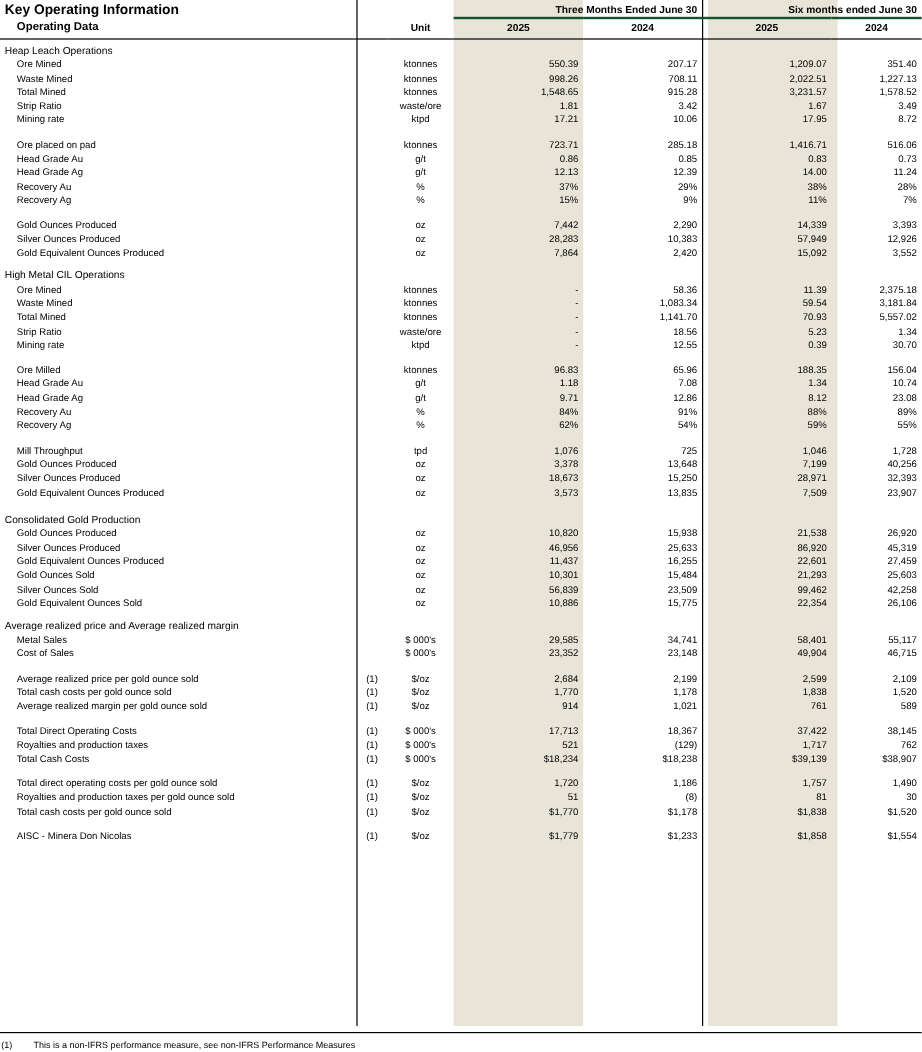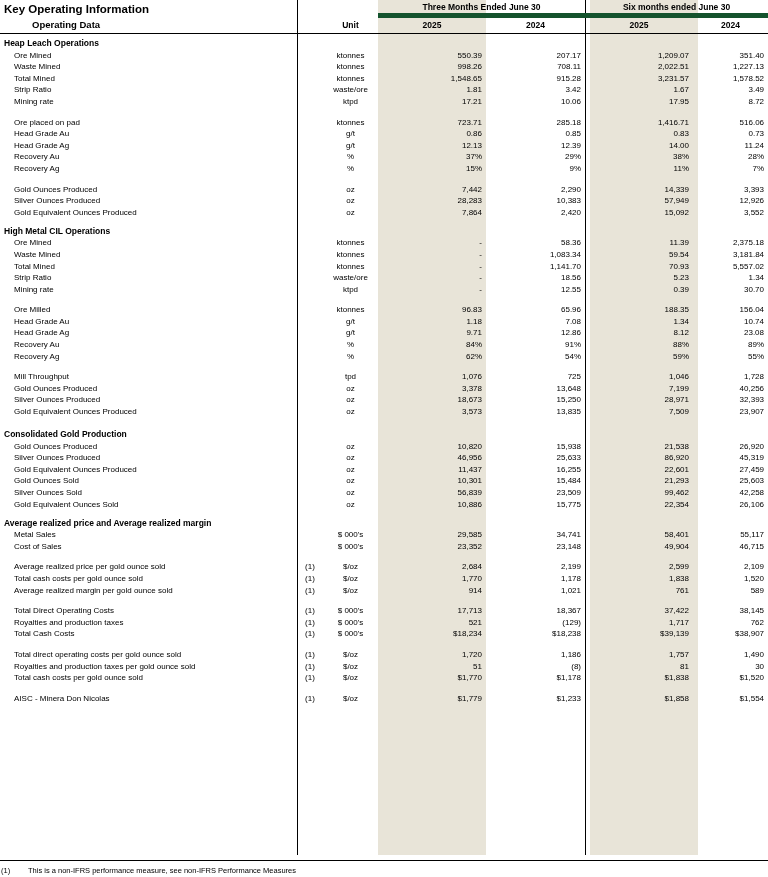--- a/index.html
+++ b/index.html
@@ -64,34 +64,34 @@
     white-space: nowrap;
   }
   .hdr-title {
     font-size: 11.5px;
     font-weight: bold;
     padding-top: 3px;
   }
   .hdr-sub {
     font-size: 9.5px;
     font-weight: bold;
-    padding-left: 32px;
+    padding-left: 14px;
     margin-top: 19px;
   }
   .grp-head {
     font-size: 8.5px;
-    font-weight: bold;
+    font-weight: normal;
     padding-top: 4px;
     margin-top: 36px;
   }
   .hdr-span {
-    text-align: center;
+    text-align: right;
     font-size: 8.5px;
     font-weight: bold;
-    border-bottom: 5px solid #14532d;
+    border-bottom: 2px solid #14532d;
     padding-bottom: 1px;
   }
   .hdr-year {
     text-align: center;
     font-size: 8.5px;
     font-weight: bold;
     padding-top: 2px;
     margin-left: 36px;
   }
   .hdr-unit {

